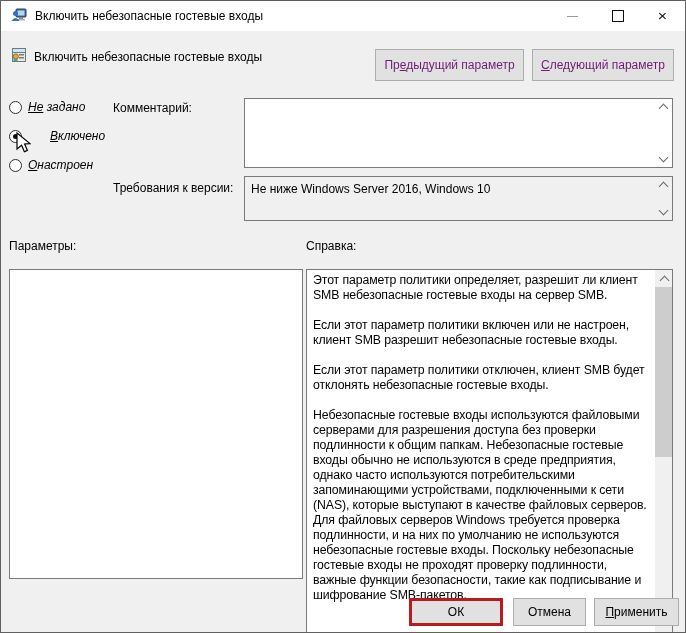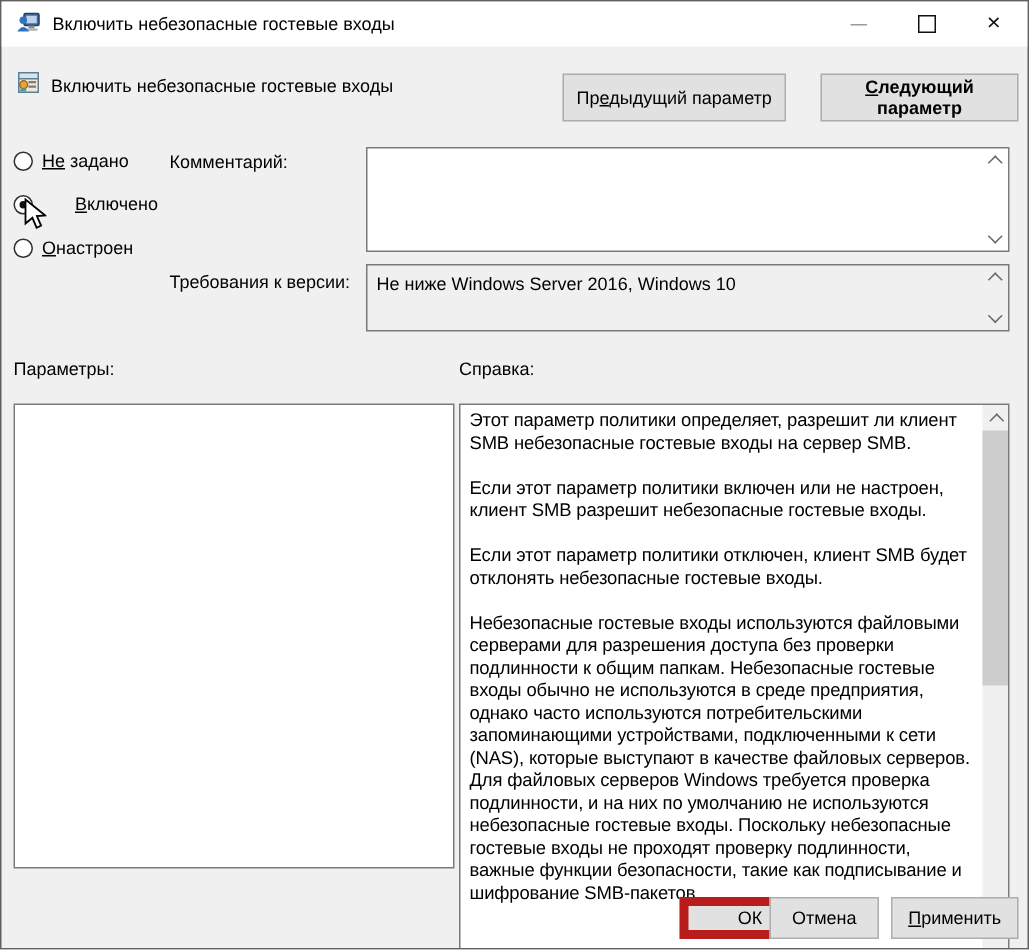--- a/index.html
+++ b/index.html
@@ -18,28 +18,28 @@
   .capbtn.close{ right:0; }
   .dash { width:11px; height:1px; background:#9a9a9a; }
   .sq { width:10px; height:10px; border:1px solid #111; background:transparent; }
   .xglyph { font-size:16px; line-height:1; color:#111; transform:scaleY(0.95); }
   
   .policy-icon { position:absolute; left:10px; top:46px; width:16px; height:16px; }
   .policy-name { position:absolute; left:33px; top:49px; white-space:nowrap; }
   .hdrbtn {
     position:absolute; top:48px; height:32px; box-sizing:border-box;
     background:#e1e1e1; border:1px solid #adadad;
-    font-family:"Liberation Sans",sans-serif; font-size:12px; color:#000000;
+    font-family:"Liberation Sans",sans-serif; font-size:12px; color:#701a75;
     display:flex; align-items:center; justify-content:center; cursor:default;
   }
   .hdrbtn.prev { left:374px; width:149px; }
-  .hdrbtn.next { left:546px; width:132px;font-weight:bold; }
+  .hdrbtn.next { left:531px; width:142px; }
   .u { text-decoration:underline; }
   
-  .radio-row { position:absolute; left:8px; height:16px; display:flex; align-items:center; gap:6px; }
+  .radio-row { position:absolute; left:8px; height:16px; display:flex; align-items:center; gap:6px;font-style:italic; }
   .radio {
     width:13px; height:13px; box-sizing:border-box; border:1px solid #2f2f2f; border-radius:50%;
     background:#fff; display:inline-flex; align-items:center; justify-content:center; flex:0 0 auto;
   }
   .radio .dot { width:5px; height:5px; border-radius:50%; background:#101010; display:none; }
   .radio.checked .dot { display:block; }
   
   .lbl { position:absolute; white-space:nowrap; }
   .box { position:absolute; box-sizing:border-box; border:1px solid #7a7a7a; background:#fff; }
   .comment-box { left:243px; top:97px; width:429px; height:70px; }
@@ -65,21 +65,21 @@
   .sb-btn.up .chev { top:7px; }
   .sb-btn.down .chev { bottom:7px; }
   .sb-thumb { position:absolute; left:0; top:17px; width:17px; height:170px; background:#cdcdcd; }
   
   .ftrbtn {
     position:absolute; top:597px; height:28px; box-sizing:border-box;
     background:#e1e1e1; border:1px solid #adadad;
     font-family:"Liberation Sans",sans-serif; font-size:12px; color:#000;
     display:flex; align-items:center; justify-content:center; cursor:default;
   }
-  .ftrbtn.ok { left:408px; width:94px; border:6px solid #b91c1c;margin-left:44px; }
+  .ftrbtn.ok { left:408px; width:94px; border:3px solid #b91c1c; }
   .ftrbtn.cancel { left:512px; width:73px; }
   .ftrbtn.apply { left:593px; width:85px; }
   
   .cursor { position:absolute; left:15px; top:131px; pointer-events:none; z-index:10; }
 </style>
 </head>
 <body>
 
 <div class="win">
 

